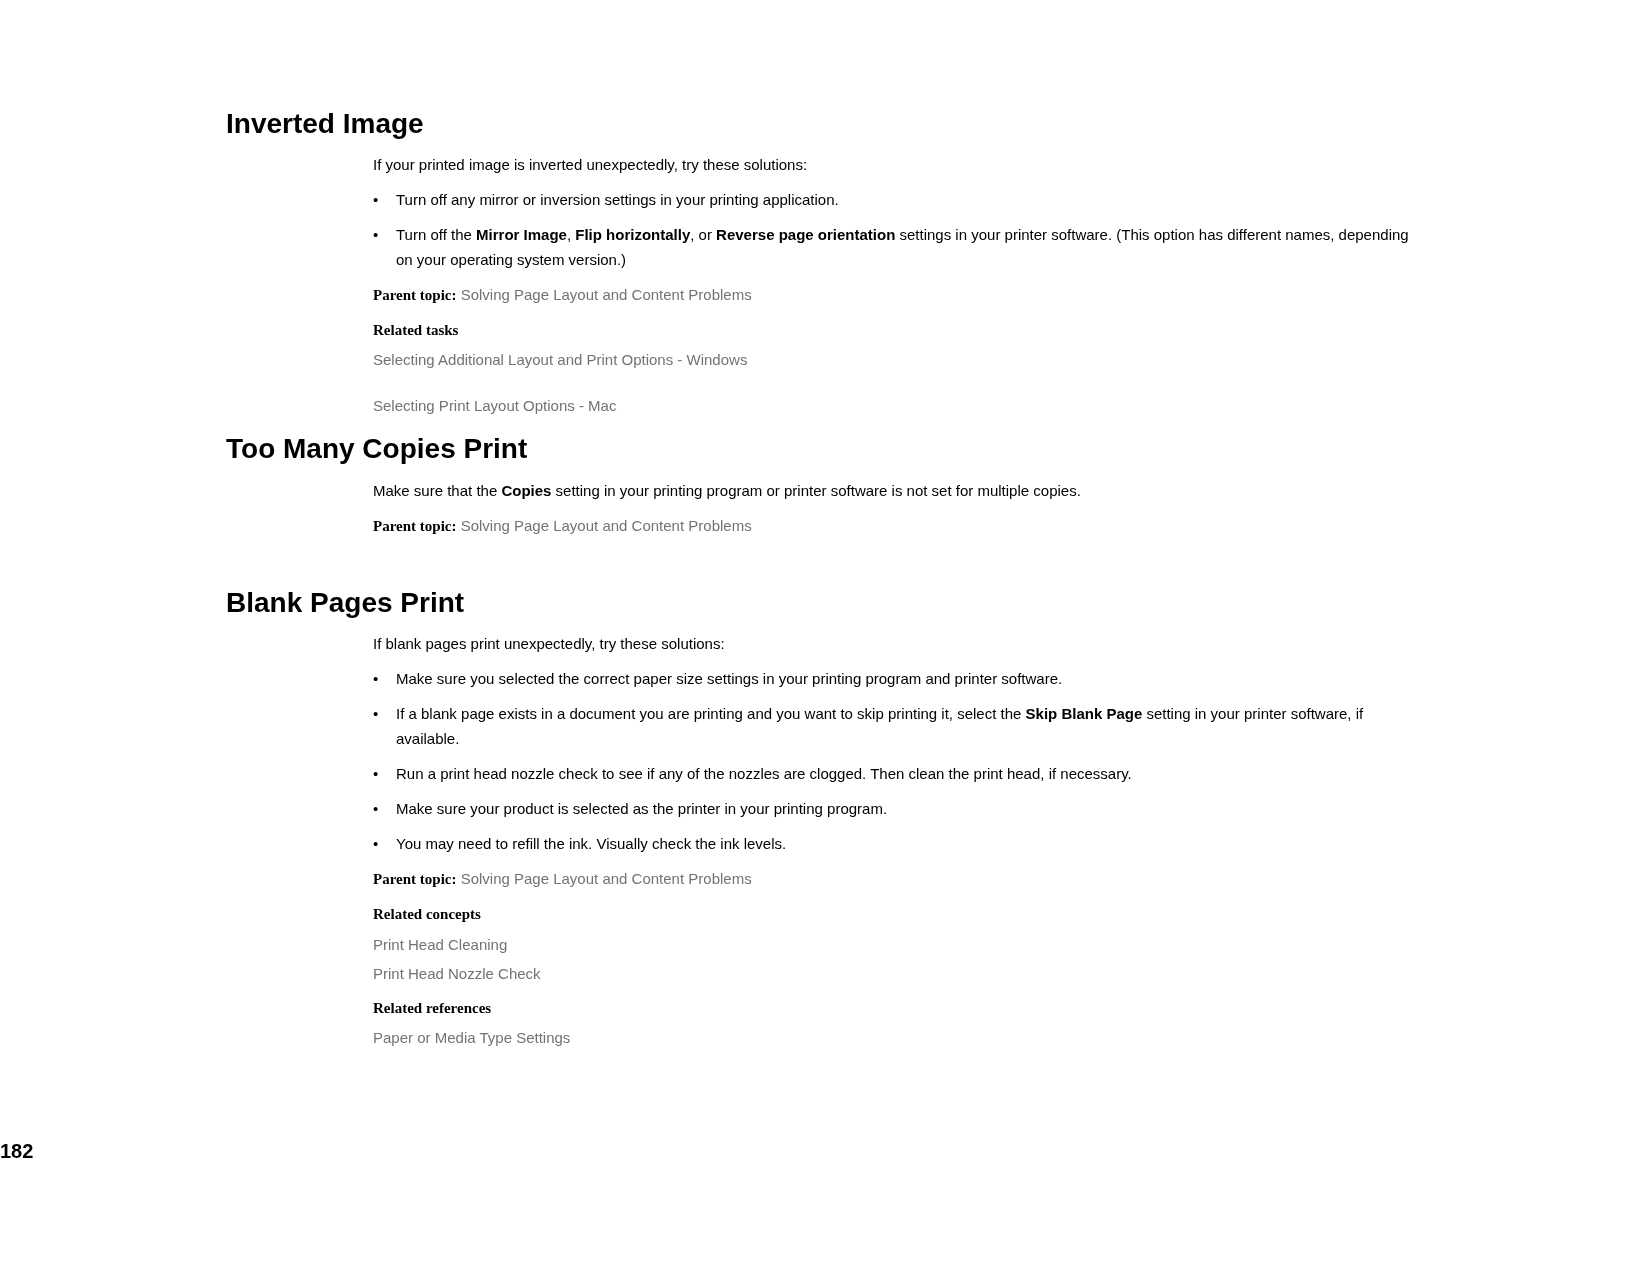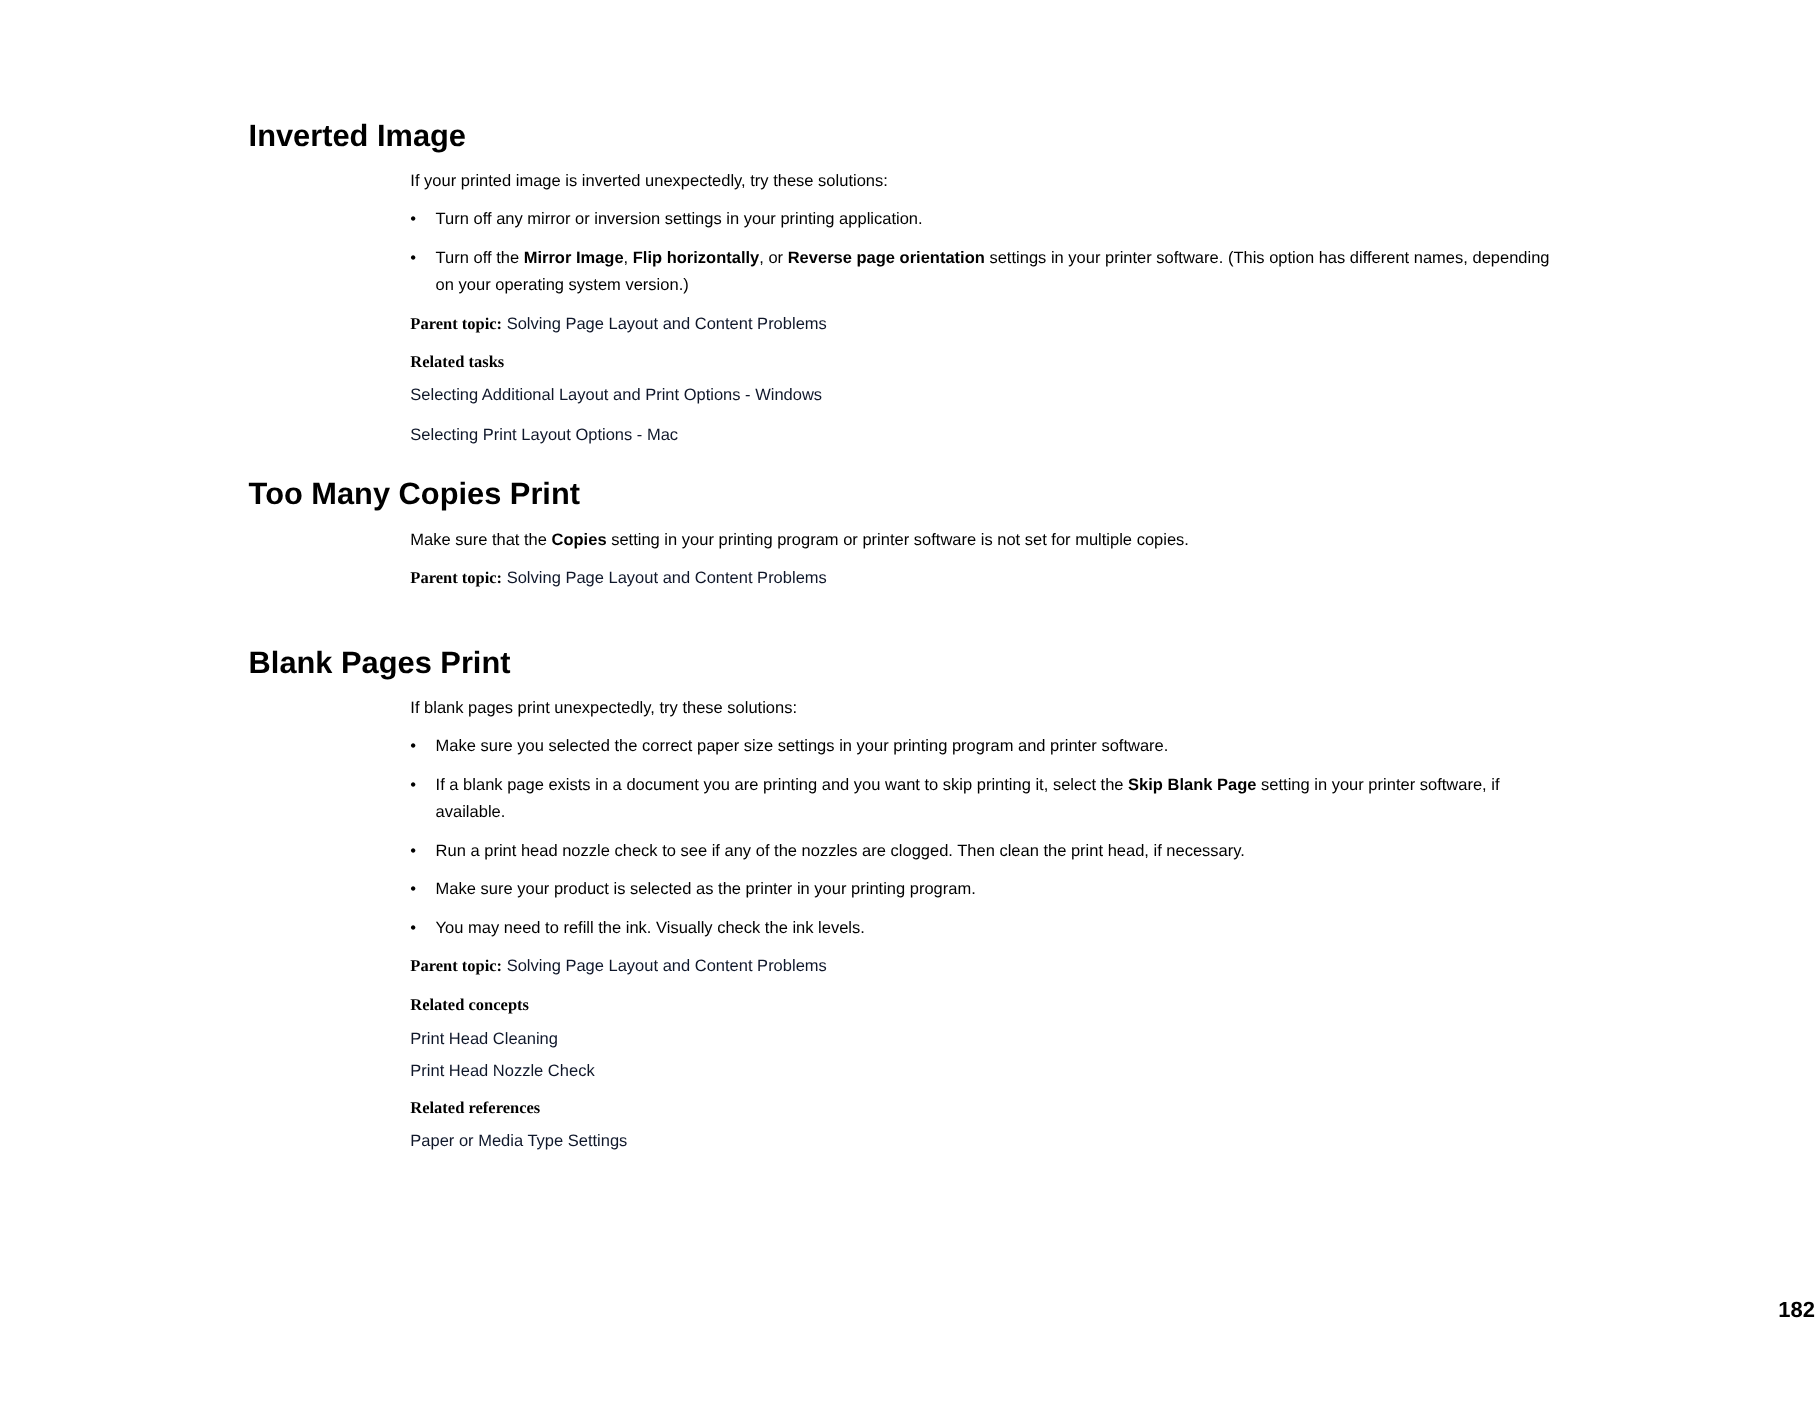--- a/index.html
+++ b/index.html
@@ -4,37 +4,37 @@
   <style>
     html, body { margin: 0; padding: 0; background: #ffffff; }
     body { width: 1650px; height: 1275px; position: relative; font-family: "Liberation Sans", sans-serif; color: #000; }
     .page { position: absolute; left: 0; top: 0; width: 1340px; height: 1275px; }
     h2 { position: absolute; left: 226px; margin: 0; font-size: 28px; font-weight: bold; line-height: 32px; }
     .body { position: absolute; left: 373px; width: 1040px; font-size: 15px; line-height: 25px; }
     .p { margin: 0; }
     .bullet { position: relative; padding-left: 23px; margin: 0; }
     .bullet::before { content: "•"; position: absolute; left: 0; top: 0; }
     .label { font-weight: bold; font-family: Liberation Serif, serif; }
-    a { color: #0f172a; text-decoration: none; }
-    .pagenum { position: absolute; top: 1180px; left: 0; width: 1650px; text-align: right; font-weight: bold; font-size: 20px; }
+    a { color: #737373; text-decoration: none; }
+    .pagenum { position: absolute; top: 1140px; left: 0; width: 1650px; text-align: left; font-weight: bold; font-size: 20px; }
   </style>
 </head>
 <body>
 
 <div class="page">
 
   <h2 style="top:108px">Inverted Image</h2>
   <div class="body" style="top:152px">
     <p class="p">If your printed image is inverted unexpectedly, try these solutions:</p>
     <p class="bullet" style="margin-top:10px">Turn off any mirror or inversion settings in your printing application.</p>
     <p class="bullet" style="margin-top:10px"><span>Turn off the </span><b>Mirror Image</b><span>, </span><b>Flip horizontally</b><span>, or </span><b>Reverse page orientation</b><span> settings in your printer software. (This option has different names, depending on your operating system version.)</span></p>
     <p class="p" style="margin-top:10px"><span class="label">Parent topic:</span> <a href="#">Solving Page Layout and Content Problems</a></p>
     <p class="p label" style="margin-top:10px">Related tasks</p>
     <p class="p" style="margin-top:4px"><a href="#">Selecting Additional Layout and Print Options - Windows</a></p>
-    <p class="p" style="margin-top:11px"><a href="#">Selecting Print Layout Options - Mac</a></p>
+    <p class="p" style="margin-top:21px"><a href="#">Selecting Print Layout Options - Mac</a></p>
   </div>
 
   <h2 style="top:433px">Too Many Copies Print</h2>
   <div class="body" style="top:478px">
     <p class="p"><span>Make sure that the </span><b>Copies</b><span> setting in your printing program or printer software is not set for multiple copies.</span></p>
     <p class="p" style="margin-top:10px"><span class="label">Parent topic:</span> <a href="#">Solving Page Layout and Content Problems</a></p>
   </div>
 
   <h2 style="top:587px">Blank Pages Print</h2>
   <div class="body" style="top:631px">

